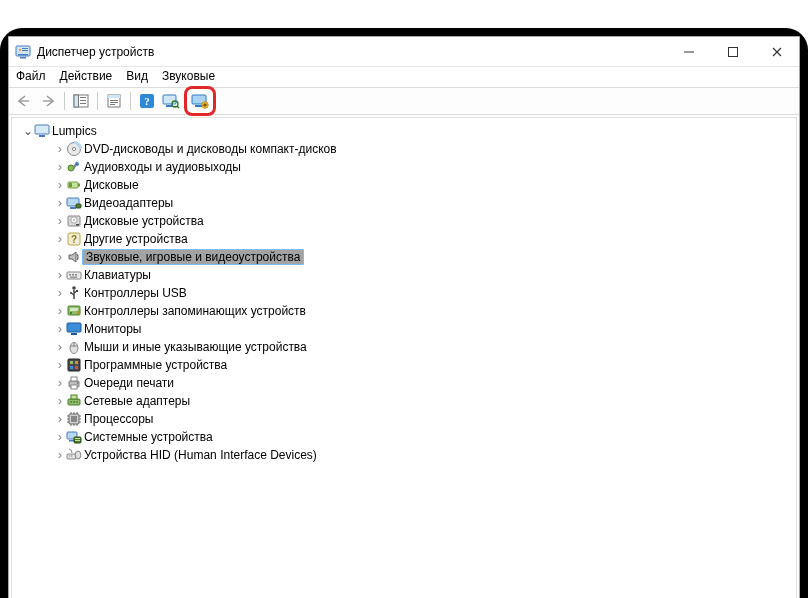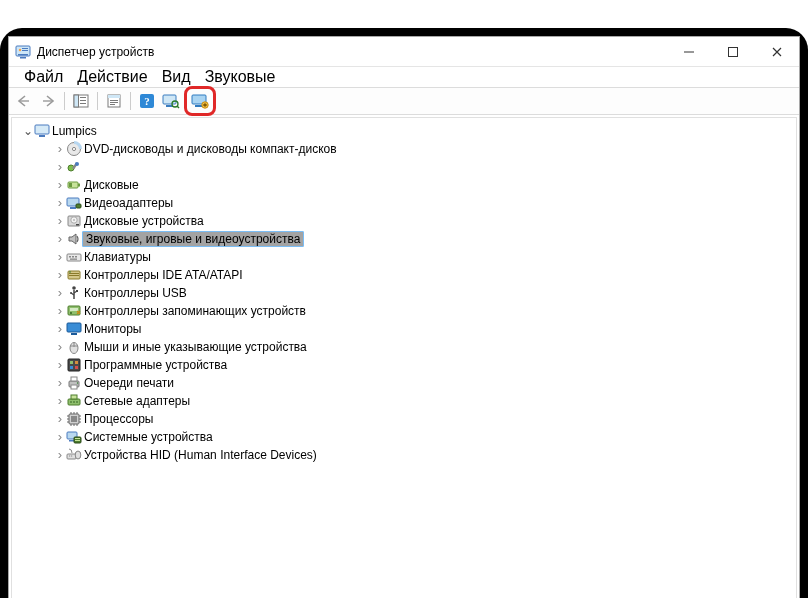--- a/index.html
+++ b/index.html
@@ -48,23 +48,23 @@
     display: flex;
     align-items: center;
     justify-content: center;
     font-size: 13px;
     color: #333;
   }
   
   .menubar {
     height: 20px;
     display: flex;
-    align-items: center;
-    padding: 0 8px;
-    font-size: 16px;
+    align-items: flex-start;
+    padding: 0 0;
+    font-size: 12px;
   }
   .menubar .menu-item {
     padding: 2px 7px;
     cursor: default;
   }
   
   .toolbar {
     height: 28px;
     display: flex;
     align-items: center;
@@ -281,20 +281,21 @@
                 </div>
               </li>
               <li>
                 <div class="row">
                   <span class="expander closed"></span>
                   <span class="node-icon">
                     <svg width="16" height="16" viewBox="0 0 16 16">
                       <use href="#ic-audio-jack"></use>
                     </svg>
                   </span>
+                  <span class="node-label">Аудиовходы и аудиовыходы</span>
                 </div>
               </li>
               <li>
                 <div class="row">
                   <span class="expander closed"></span>
                   <span class="node-icon">
                     <svg width="16" height="16" viewBox="0 0 16 16">
                       <use href="#ic-battery"></use>
                     </svg>
                   </span>
@@ -317,50 +318,50 @@
                   <span class="expander closed"></span>
                   <span class="node-icon">
                     <svg width="16" height="16" viewBox="0 0 16 16">
                       <use href="#ic-disk"></use>
                     </svg>
                   </span>
                   <span class="node-label">Дисковые устройства</span>
                 </div>
               </li>
               <li>
+                <div class="row">
+                  <span class="expander closed"></span>
+                  <span class="node-icon">
+                    <svg width="16" height="16" viewBox="0 0 16 16">
+                      <use href="#ic-unknown"></use>
+                    </svg>
+                  </span>
+                  <span class="node-label">Другие устройства</span>
+                </div>
+              </li>
+              <li>
                 <div class="row selected">
                   <span class="expander closed"></span>
                   <span class="node-icon">
                     <svg width="16" height="16" viewBox="0 0 16 16">
                       <use href="#ic-sound"></use>
                     </svg>
                   </span>
                   <span class="node-label">Звуковые, игровые и видеоустройства</span>
                 </div>
               </li>
               <li>
                 <div class="row">
                   <span class="expander closed"></span>
                   <span class="node-icon">
                     <svg width="16" height="16" viewBox="0 0 16 16">
                       <use href="#ic-keyboard"></use>
                     </svg>
                   </span>
                   <span class="node-label">Клавиатуры</span>
-                </div>
-              </li>
-              <li>
-                <div class="row">
-                  <span class="expander closed"></span>
-                  <span class="node-icon">
-                    <svg width="16" height="16" viewBox="0 0 16 16">
-                      <use href="#ic-ide"></use>
-                    </svg>
-                  </span>
-                  <span class="node-label">Контроллеры IDE ATA/ATAPI</span>
                 </div>
               </li>
               <li>
                 <div class="row">
                   <span class="expander closed"></span>
                   <span class="node-icon">
                     <svg width="16" height="16" viewBox="0 0 16 16">
                       <use href="#ic-usb"></use>
                     </svg>
                   </span>

